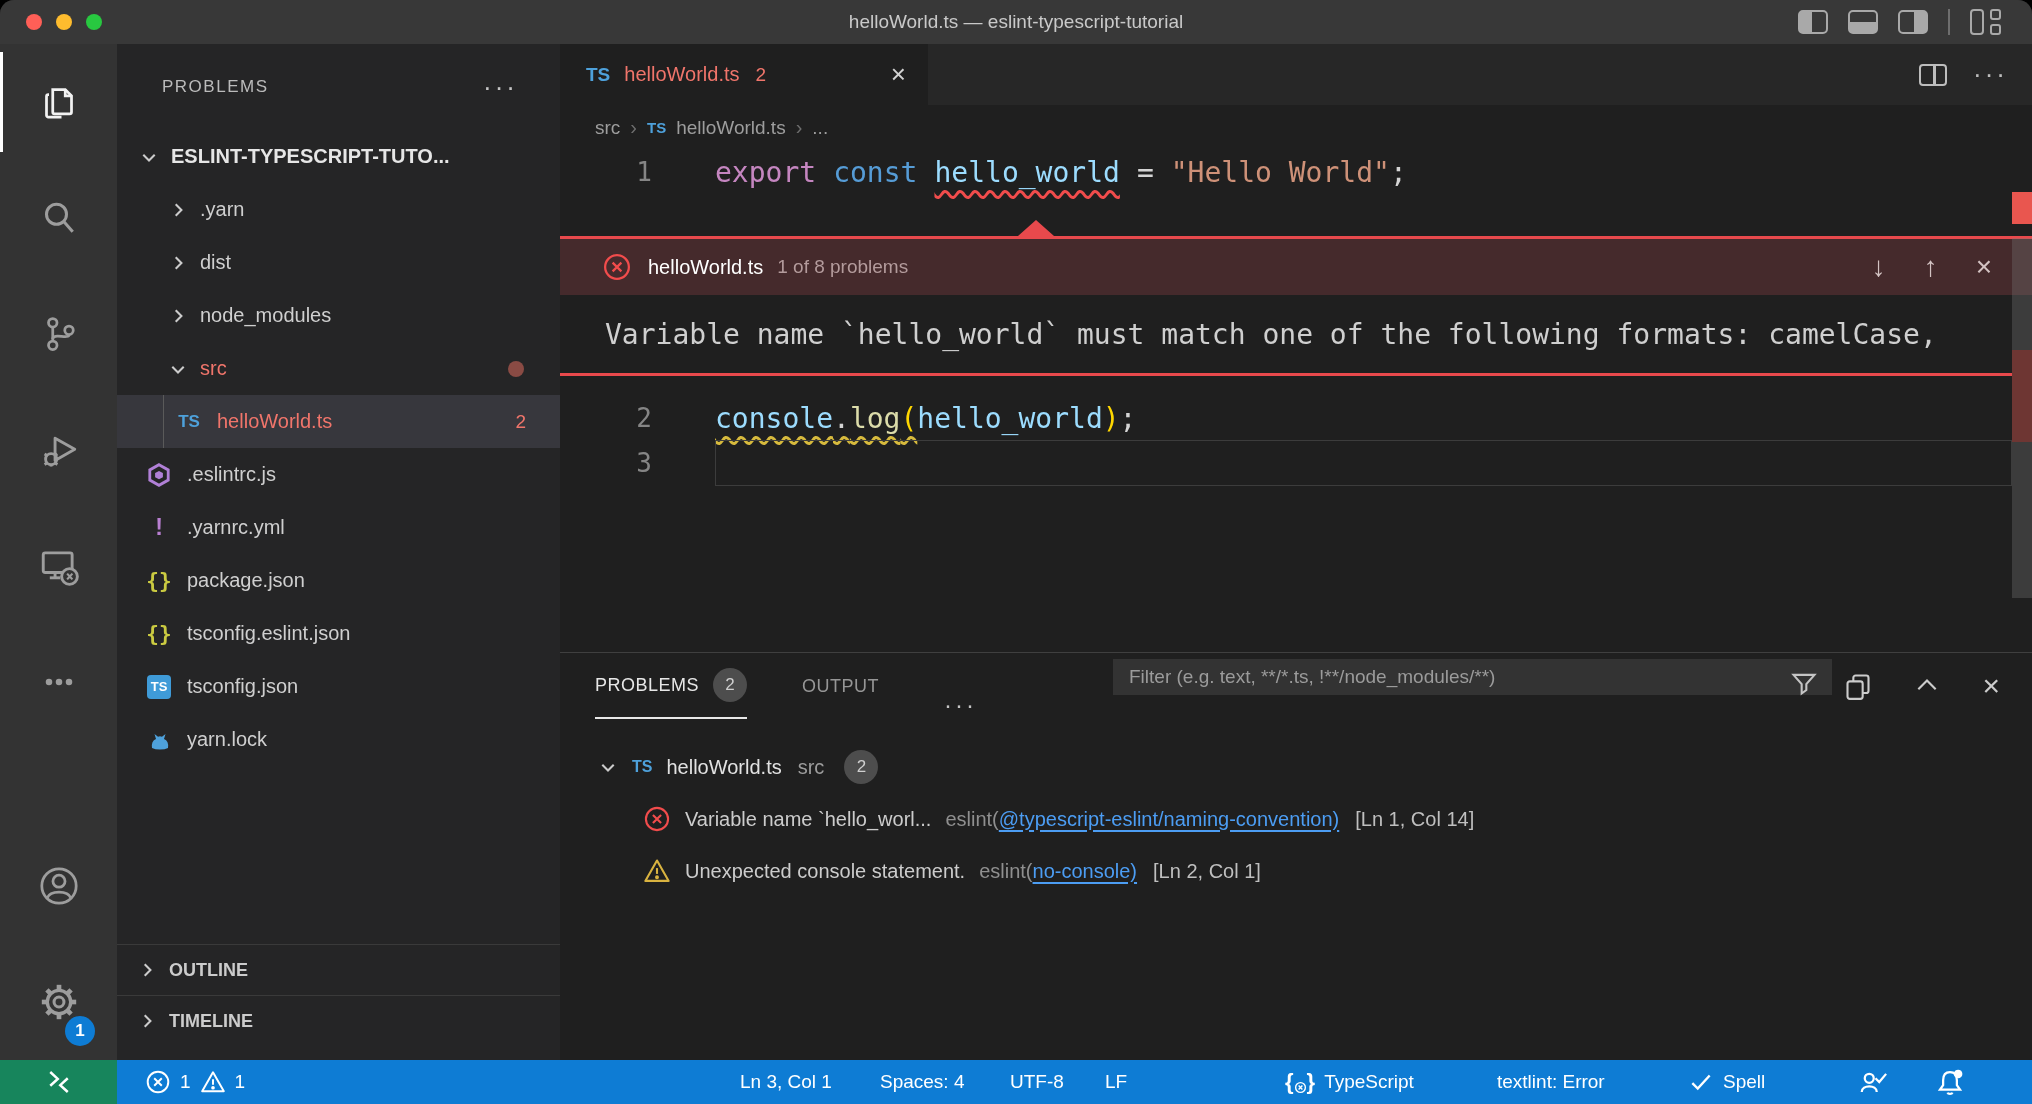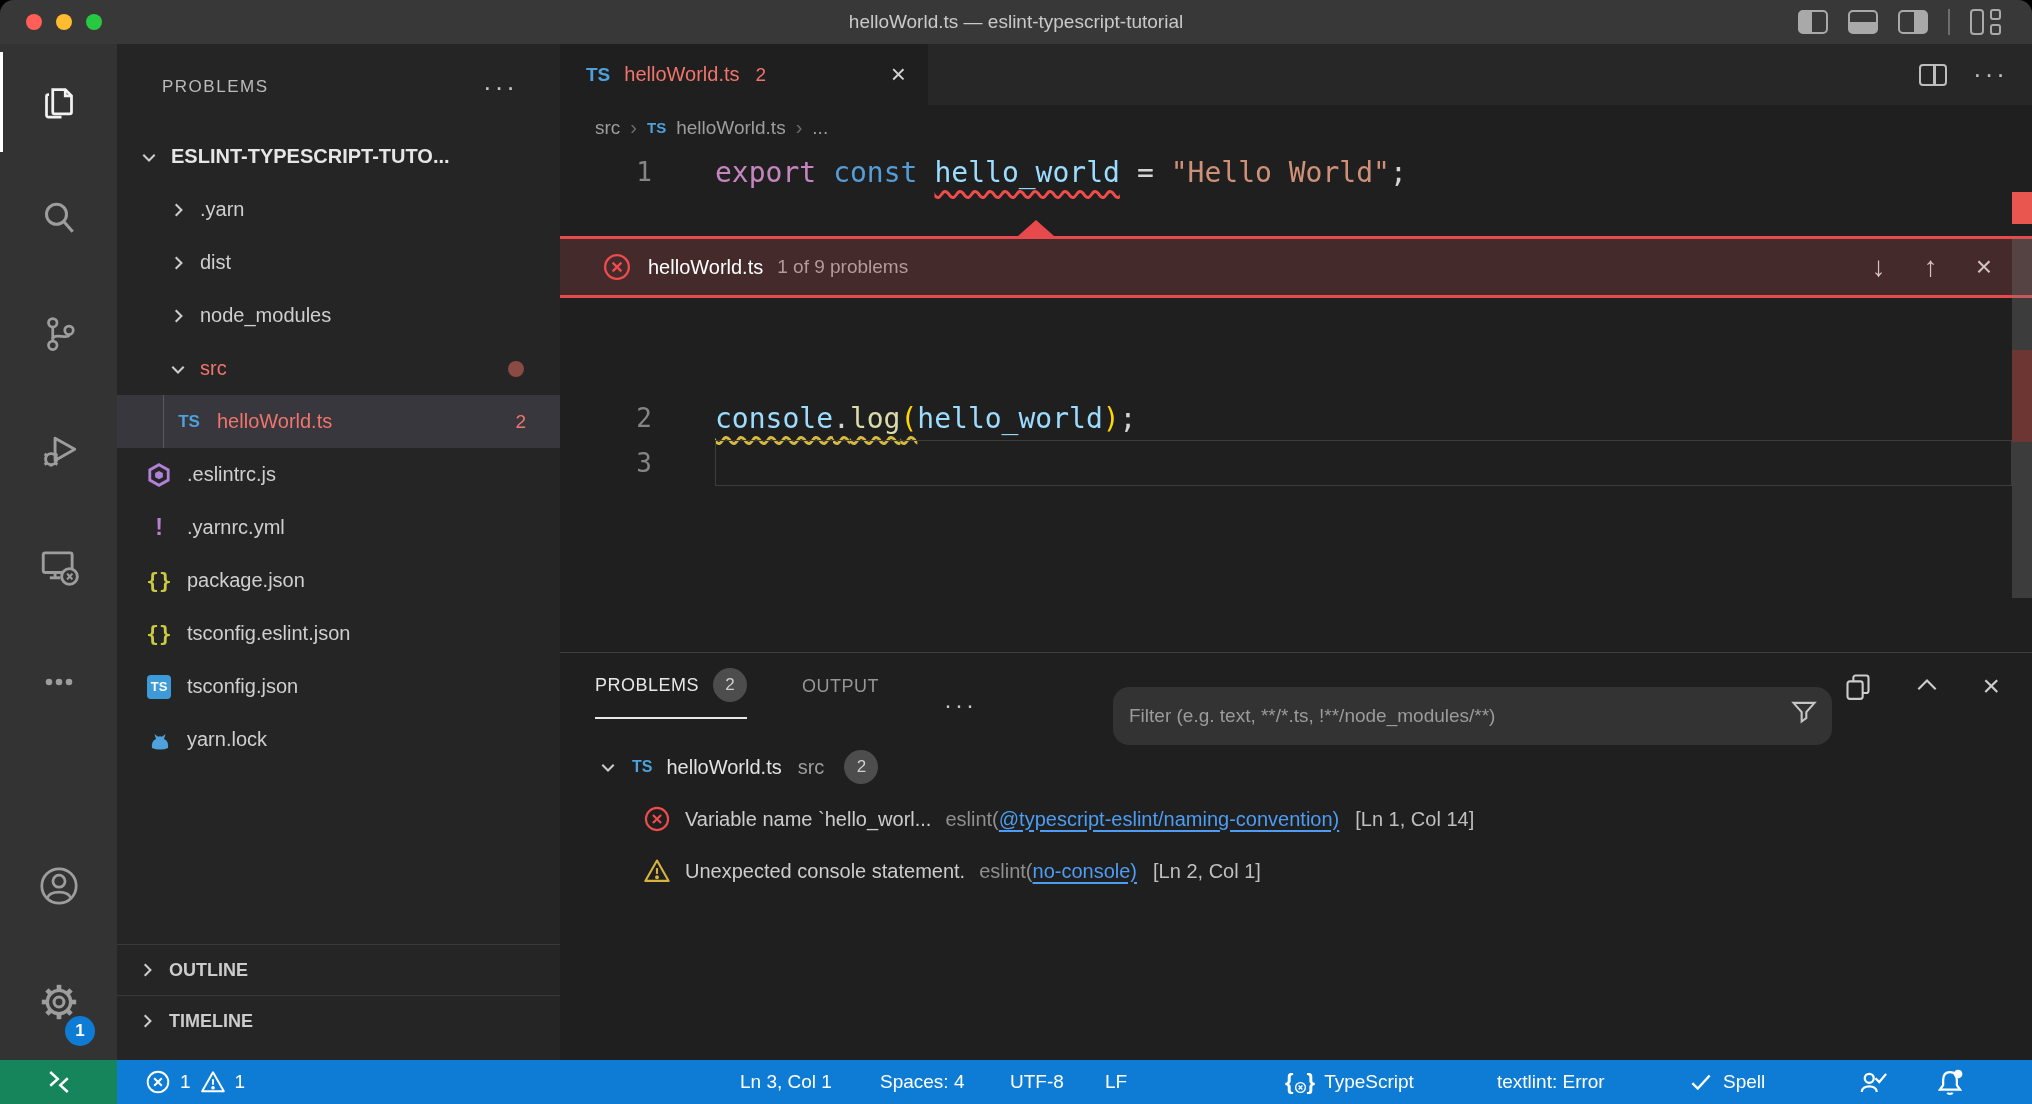--- a/index.html
+++ b/index.html
@@ -115,21 +115,21 @@
   .panel { position:absolute; left:0; right:0; top:608px; height:408px; background:#1f1f1f; border-top:1px solid #3f3f3f; }
   .phead { position:relative; height:66px; display:flex; align-items:flex-end; padding-left:35px; }
   .ptab { height:100%; display:flex; align-items:center; gap:14px; margin-right:55px; }
   .ptab .plab { font-size:18px; letter-spacing:.5px; }
   .ptab.active { border-bottom:2.5px solid #e7e7e7; }
   .ptab.active .plab { color:#e7e7e7; }
   .ptab.inactive .plab { color:#969696; }
   .pbadge { width:34px; height:34px; border-radius:50%; background:#4d4d4d; color:#cfcfcf; font-size:17px;
     display:flex; align-items:center; justify-content:center; }
   .pmore { color:#c5c5c5; font-size:24px; letter-spacing:3px; margin-left:10px; }
-  .filter { position:absolute; left:553px; top:34px; width:719px; height:58px; background:#333333; border-radius:16px; }
+  .filter { position:absolute; left:553px; top:6px; width:719px; height:36px; background:#333333; border-radius:0; }
   .filter input { width:100%; height:100%; background:transparent; border:none; outline:none; color:#cccccc;
     font-size:19px; padding:0 56px 0 16px; font-family:"Liberation Sans",sans-serif; }
   .filter input::placeholder { color:#9b9b9b; }
   .funnel { position:absolute; right:14px; top:10px; }
   .picons { position:absolute; right:32px; top:0; height:66px; display:flex; align-items:center; gap:42px; color:#cccccc; }
   .pclose { font-size:30px; }
   .prow { position:absolute; left:0; height:52px; display:flex; align-items:center; font-size:20px; color:#cccccc; }
   .prow .gap { width:14px; }
   .psrc { color:#8f8f8f; margin-left:14px; }
   .plink { color:#4c9df3; text-decoration:underline; text-underline-offset:4px; }
@@ -387,27 +387,28 @@
 
         <div class="tri"></div>
 
         <div class="peek">
           <div class="peek-head">
             <svg width="30" height="30" viewBox="0 0 24 24" fill="none" stroke="#f14c4c" stroke-width="1.8">
               <circle cx="12" cy="12" r="9.5"></circle>
                 <path d="M8.5 8.5 l7 7 M15.5 8.5 l-7 7"></path>
             </svg>
             <span class="peek-file">helloWorld.ts</span>
-            <span class="peek-meta">1 of 9 problems</span>
+            <span class="peek-meta">1 of 8 problems</span>
             <span class="peek-actions">
               <span>↓</span>
               <span>↑</span>
               <span>×</span>
             </span>
           </div>
+          <div class="peek-body">Variable name `hello_world` must match one of the following formats: camelCase,</div>
         </div>
 
         <div class="cl" style="top:246px">
           <span class="lnum">2</span>
           <span class="ctext">
             <span class="sq-yel"><span class="id">console</span><span class="w">.</span><span class="fn">log</span><span class="g">(</span></span>
             <span class="id">hello_world</span>
             <span class="g">)</span>
             <span class="w">;</span>
           </span>

